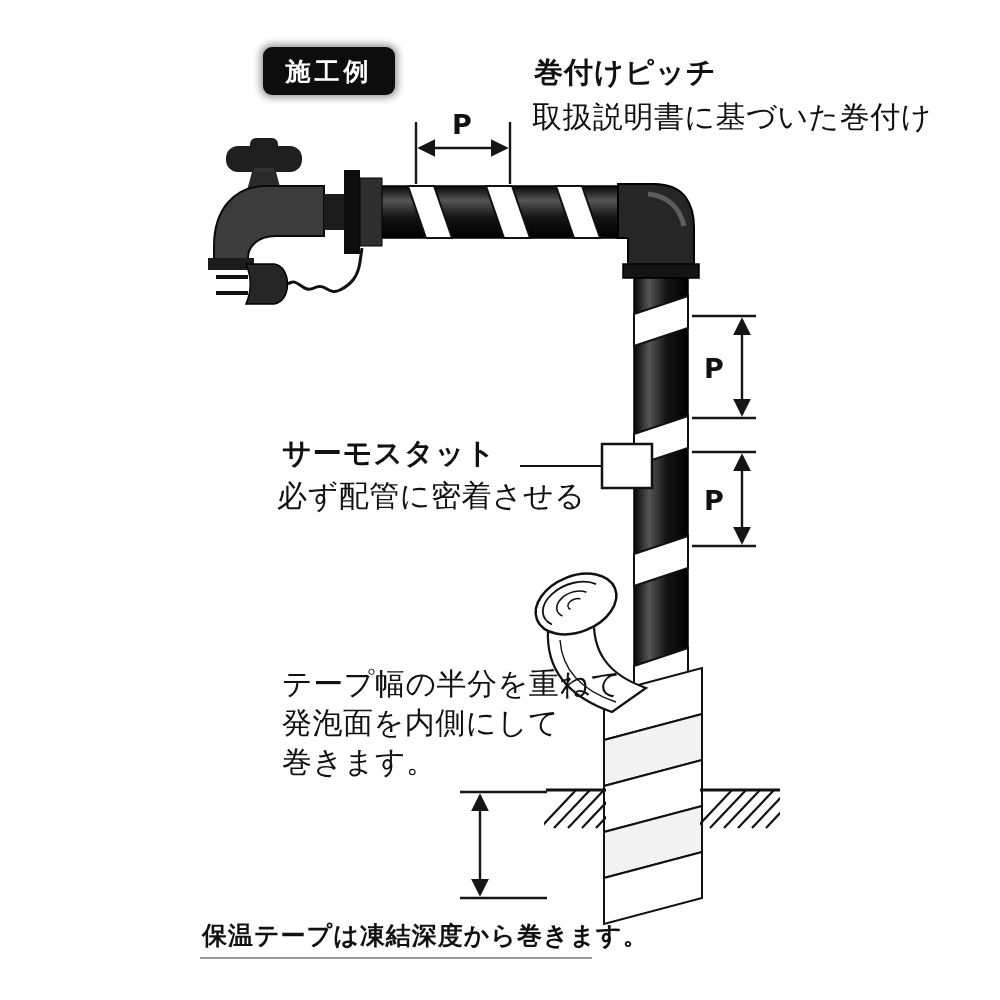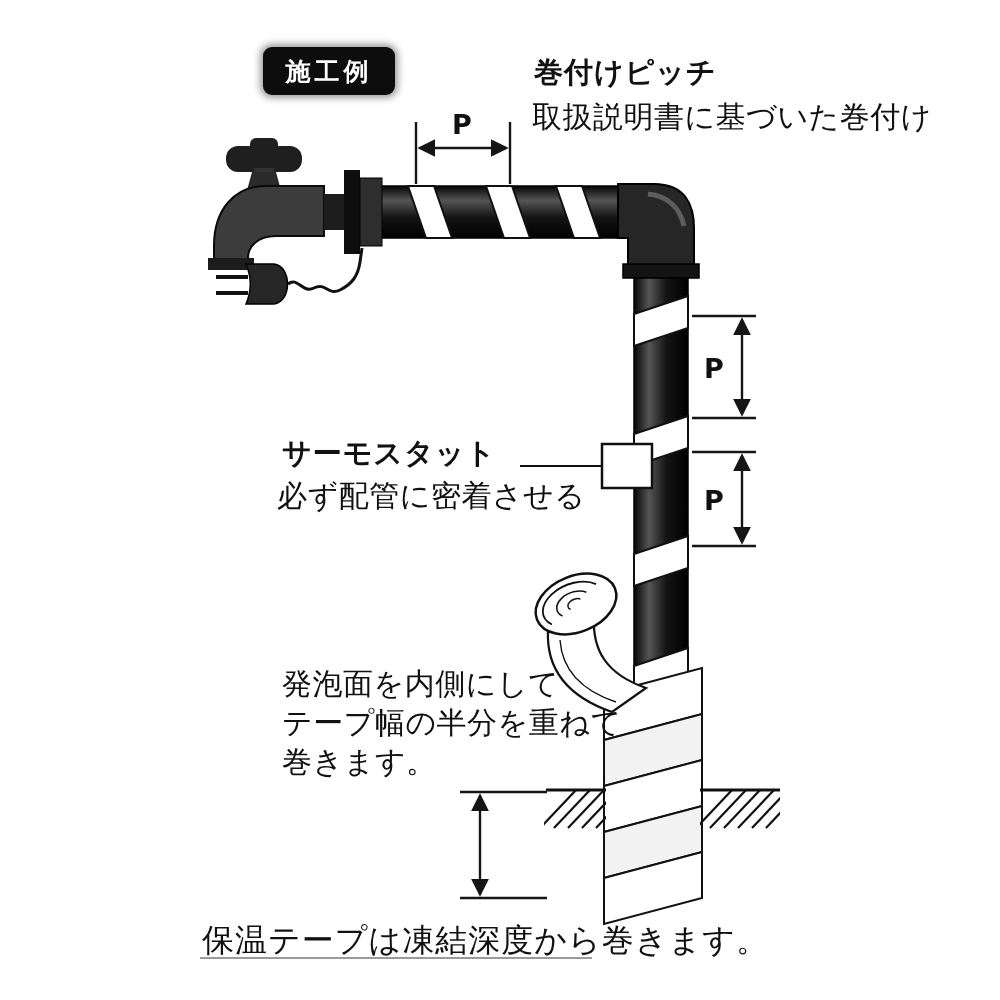--- a/index.html
+++ b/index.html
@@ -162,20 +162,20 @@
 
   <div class="abs title" style="left:534px;top:53px;text-align:center;">巻付けピッチ</div>
   <div class="abs txt" style="left:532px;top:100px;line-height:34px;">
     <div>取扱説明書に基づいた巻付け</div>
   </div>
 
   <div class="abs txt" style="left:277px;top:476px;">必ず配管に密着させる</div>
   <div class="abs title" style="left:282px;top:434px;">サーモスタット</div>
 
   <div class="abs txt" style="left:282px;top:664px;line-height:39px;">
+    <div>テープ幅の半分を重ねて</div>
     <div>発泡面を内側にして</div>
-    <div>テープ幅の半分を重ねて</div>
     <div>巻きます。</div>
   </div>
 
-  <div class="abs txt" style="left:202px;top:919px;font-size:32px;letter-spacing:1px;">保温テープは凍結深度から巻きます。</div>
+  <div class="abs txt" style="left:202px;top:919px;font-size:25px;letter-spacing:1px;font-weight:bold;">保温テープは凍結深度から巻きます。</div>
 
 </div>
 
 </body></html>

